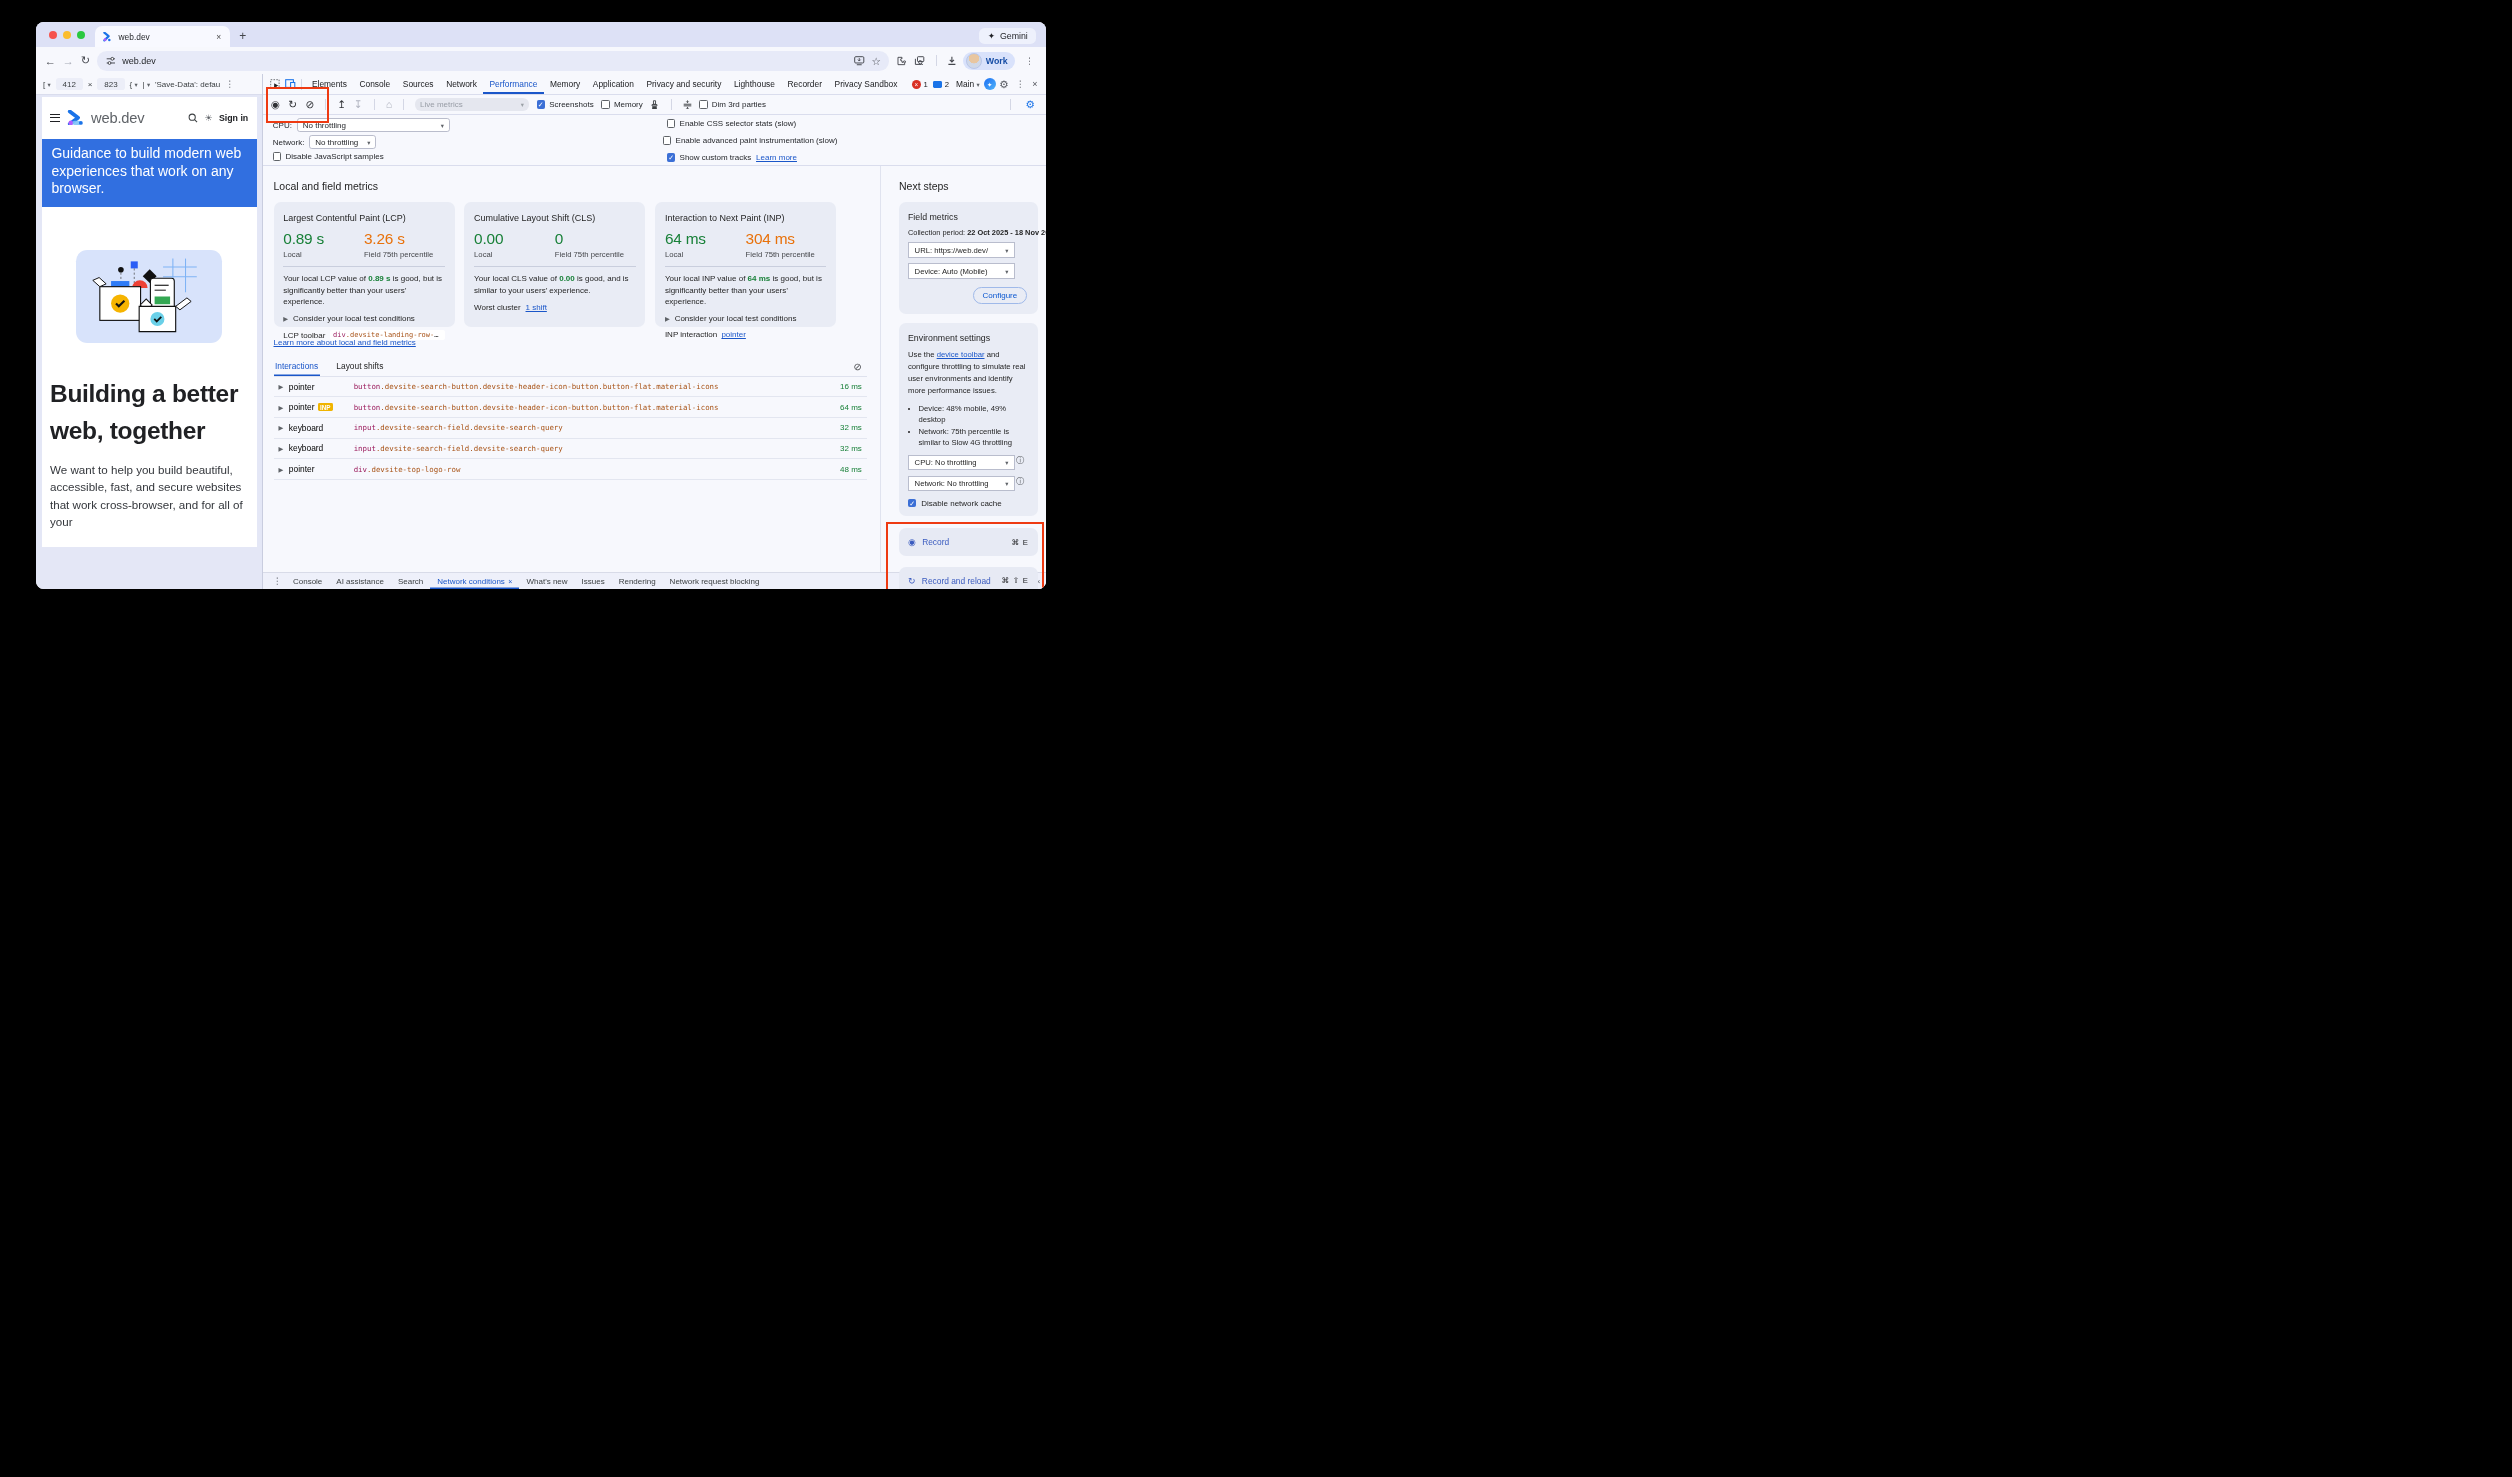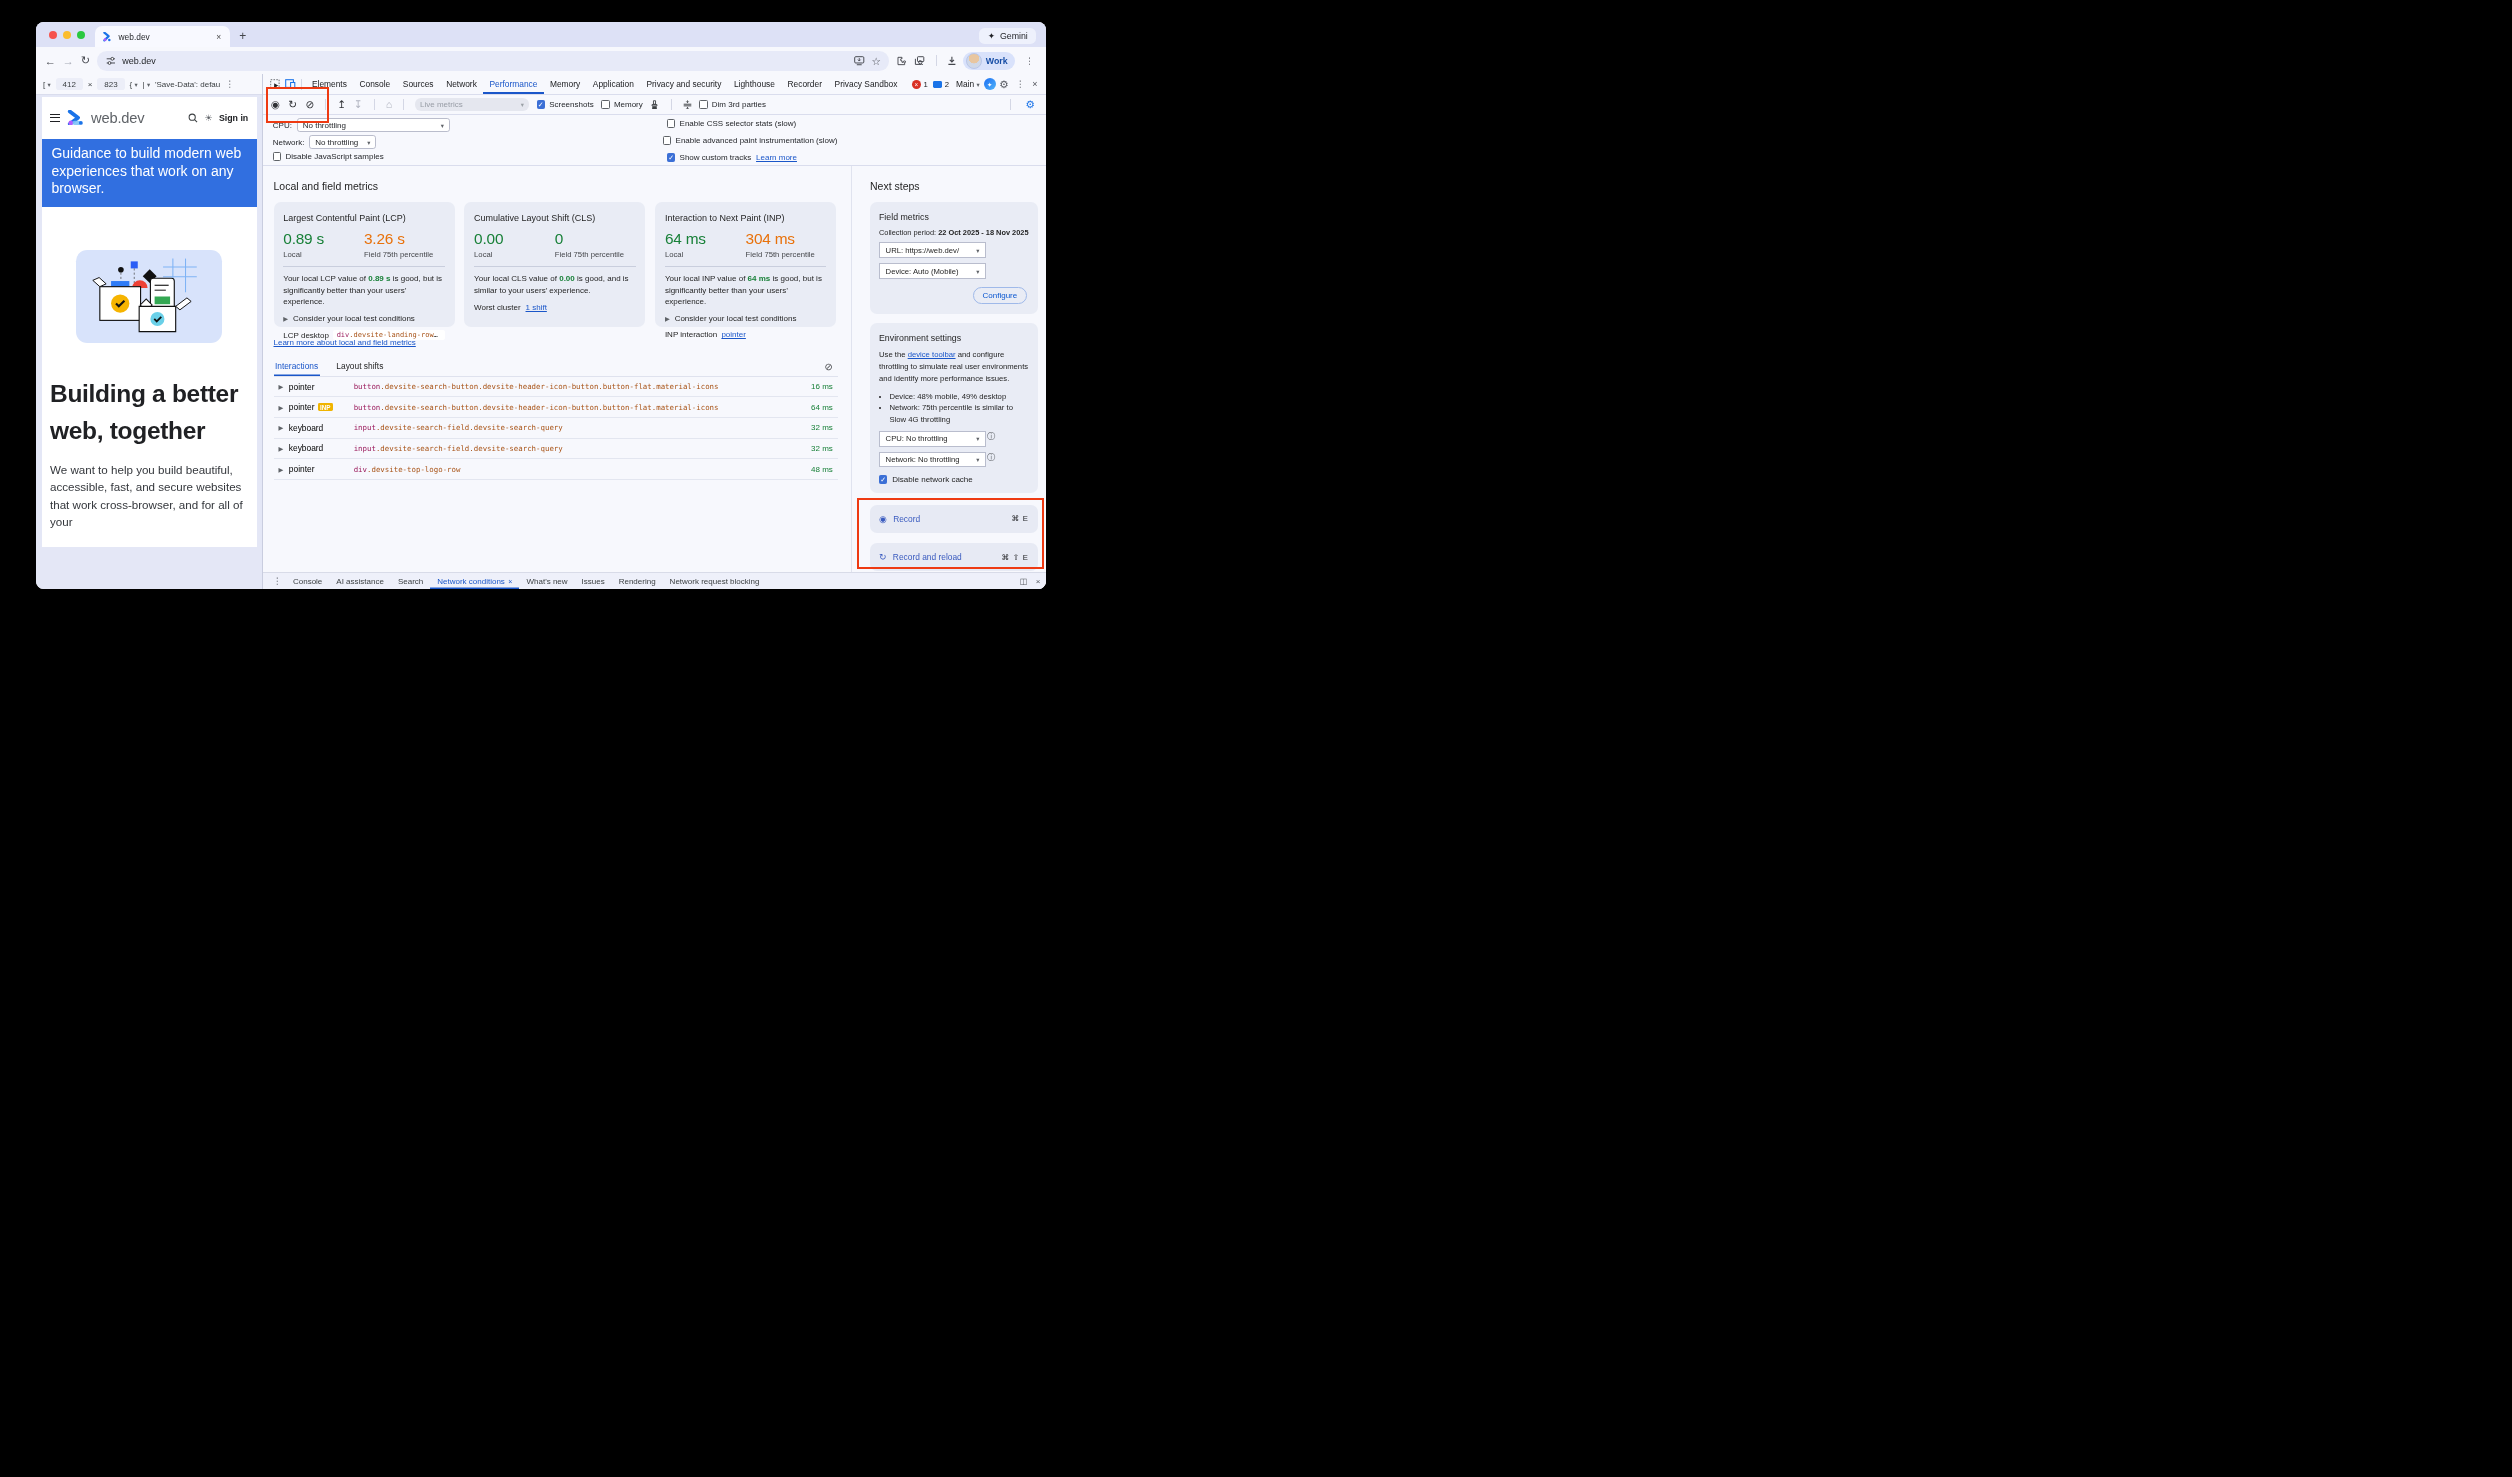--- a/index.html
+++ b/index.html
@@ -116,21 +116,21 @@
   .itab.active{color:#1a56c9;box-shadow:inset 0 -1.4px 0 #1a56c9;}
   .iclear{margin-left:auto;color:#45474b;font-size:9.8px;padding-right:5.6px;}
   .irow{display:flex;align-items:center;height:19.6px;border-bottom:0.7px solid #e3e6f0;font-size:8.4px;}
   .irow .caret{margin:0 5.6px 0 4.9px;}
   .itype{width:55px;display:flex;align-items:center;gap:3.5px;flex:none;}
   .ibadge{background:#f0b400;color:#fff;font-size:6.3px;font-weight:700;padding:0.7px 2.1px;border-radius:1.4px;}
   .isel{flex:1;min-width:0;font-family:"DejaVu Sans Mono",monospace;font-size:7.4px;
     white-space:nowrap;overflow:hidden;margin:0 9.8px;}
   .idur{color:#188038;font-size:8px;margin-right:5.6px;flex:none;}
   
-  .sidebar{width:195px;flex:none;border-left:0.7px solid #e0e3ef;padding:7px 8.4px 0 18px;box-sizing:border-box;}
+  .sidebar{width:166px;flex:none;border-left:0.7px solid #e0e3ef;padding:7px 8.4px 0 18px;box-sizing:border-box;}
   .sidebar h2{font-size:10.5px;font-weight:500;color:#1f1f1f;margin:7px 0 10.5px;}
   .scard{background:#e9ecf5;border-radius:7px;padding:8.4px 9px;margin-bottom:9.8px;font-size:7.7px;color:#1f1f1f;}
   .scard h3{font-size:8.8px;font-weight:500;margin:1.4px 0 5.6px;}
   .period{font-size:7.4px;white-space:nowrap;}
   .period b{font-weight:700;}
   .ssel{background:#fff;border:0.7px solid #b9bdcd;border-radius:0;height:15.4px;display:flex;
     align-items:center;padding:0 5.6px;font-size:7.7px;margin-top:5.6px;width:107px;box-sizing:border-box;}
   .ssel .dd{margin-left:auto;font-size:6.3px;color:#5f6368;}
   .selrow{display:flex;align-items:flex-start;gap:1px;}
   .info{color:#5f6368;font-size:8.4px;margin-top:5.6px;}
@@ -438,21 +438,21 @@
                   <div class="vlab">Field 75th percentile</div>
                   </div>
               </div>
               <hr class="chr">
               <div class="desc"><span>Your local LCP value of </span><b class="green">0.89 s</b><span> is good, but is significantly better than your users’ experience.</span></div>
               <div class="disc">
                 <span class="caret">▶</span>
                 <span>Consider your local test conditions</span>
               </div>
               <div class="elrow">
-                <span>LCP desktop</span>
+                <span>LCP toolbar</span>
                 <span class="chip"><span class="ctag">div</span><span class="crest">.devsite-landing-row-ite…</span></span>
               </div>
             </div>
 
             <div class="card">
               <h3>Cumulative Layout Shift (CLS)</h3>
               <div class="vals">
                 <div class="v">
                     <div class="vnum green">0.00</div>
                   <div class="vlab">Local</div>

